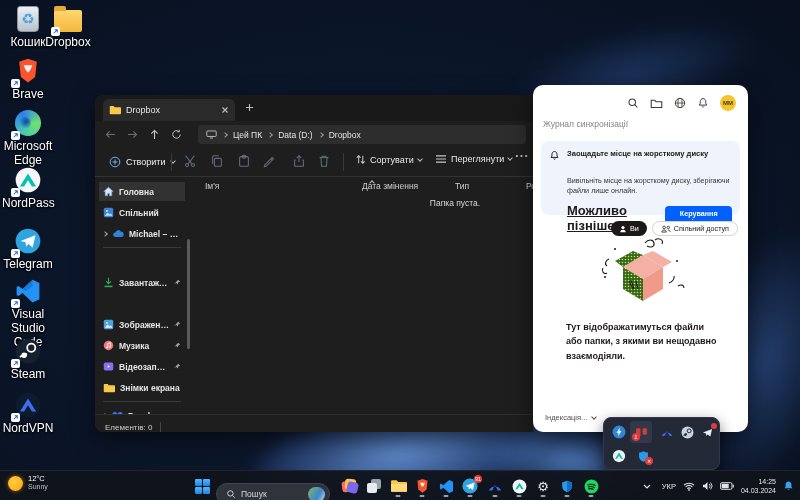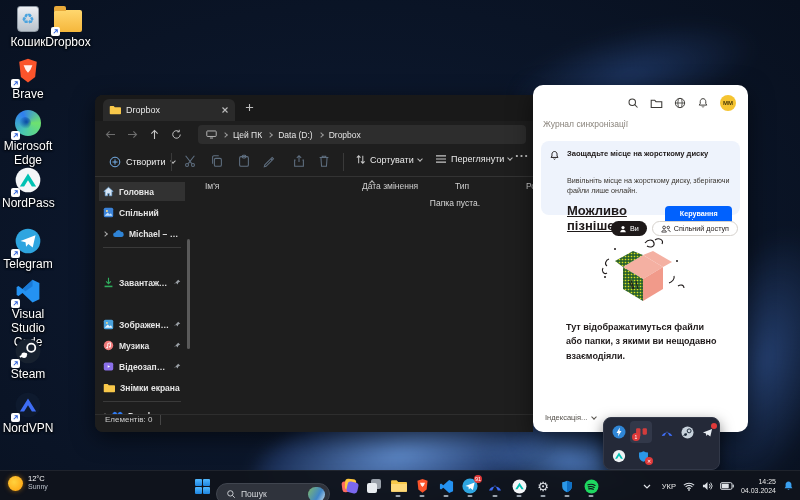--- a/index.html
+++ b/index.html
@@ -79,21 +79,21 @@
   .side { position:absolute; left:0; top:84px; width:95px; bottom:18px; font-size:8.5px; }
   .srow { position:absolute; left:4px; width:86px; height:19px; display:flex; align-items:center;
           gap:5px; padding:0 4px; border-radius:0; color:#e6e6e6;font-weight:bold; }
   .srow.sel { background:#323232; }
   .srow .s-lbl { flex:1; white-space:nowrap; overflow:hidden; text-overflow:ellipsis; }
   .sdiv { position:absolute; left:8px; width:78px; height:1px; background:#3a3a3a; }
   .s-chev { width:4px; height:4px; border-top:1px solid #aaa; border-right:1px solid #aaa;
             transform:rotate(45deg); flex:none; }
   .sbar { position:absolute; right:0; top:60px; width:3px; height:110px; background:#5a5a5a; border-radius:2px; }
   .statusbar { position:absolute; left:0; bottom:0; right:0; height:18px; background:#1e1e1e;
-               border-top:1px solid #2e2e2e; display:flex; align-items:flex-start; gap:8px;
+               border-top:1px solid #2e2e2e; display:flex; align-items:flex-end; gap:8px;
                font-size:8px; color:#cfcfcf; padding:0 10px; border-radius:0 0 0 8px;margin-top:41px; }
   .statusbar .vsep { width:1px; height:10px; background:#454545; }
 
   
   #dbx { position:absolute; left:533px; top:85px; width:215px; height:347px; background:#fff;
          border-radius:10px; box-shadow:0 8px 24px rgba(0,0,0,.5); color:#1e1919; }
   .dbx-head { position:absolute; top:10px; right:12px; display:flex; align-items:center; gap:11px; color:#3c3a37; }
   .dbx-avatar { width:16px; height:16px; border-radius:50%; background:#f5c431; color:#4a3b08;
                 font-size:6px; font-weight:bold; display:flex; align-items:center; justify-content:center; }
   .dbx-tabs { position:absolute; top:34px; left:10px; right:10px; display:flex; gap:18px;

